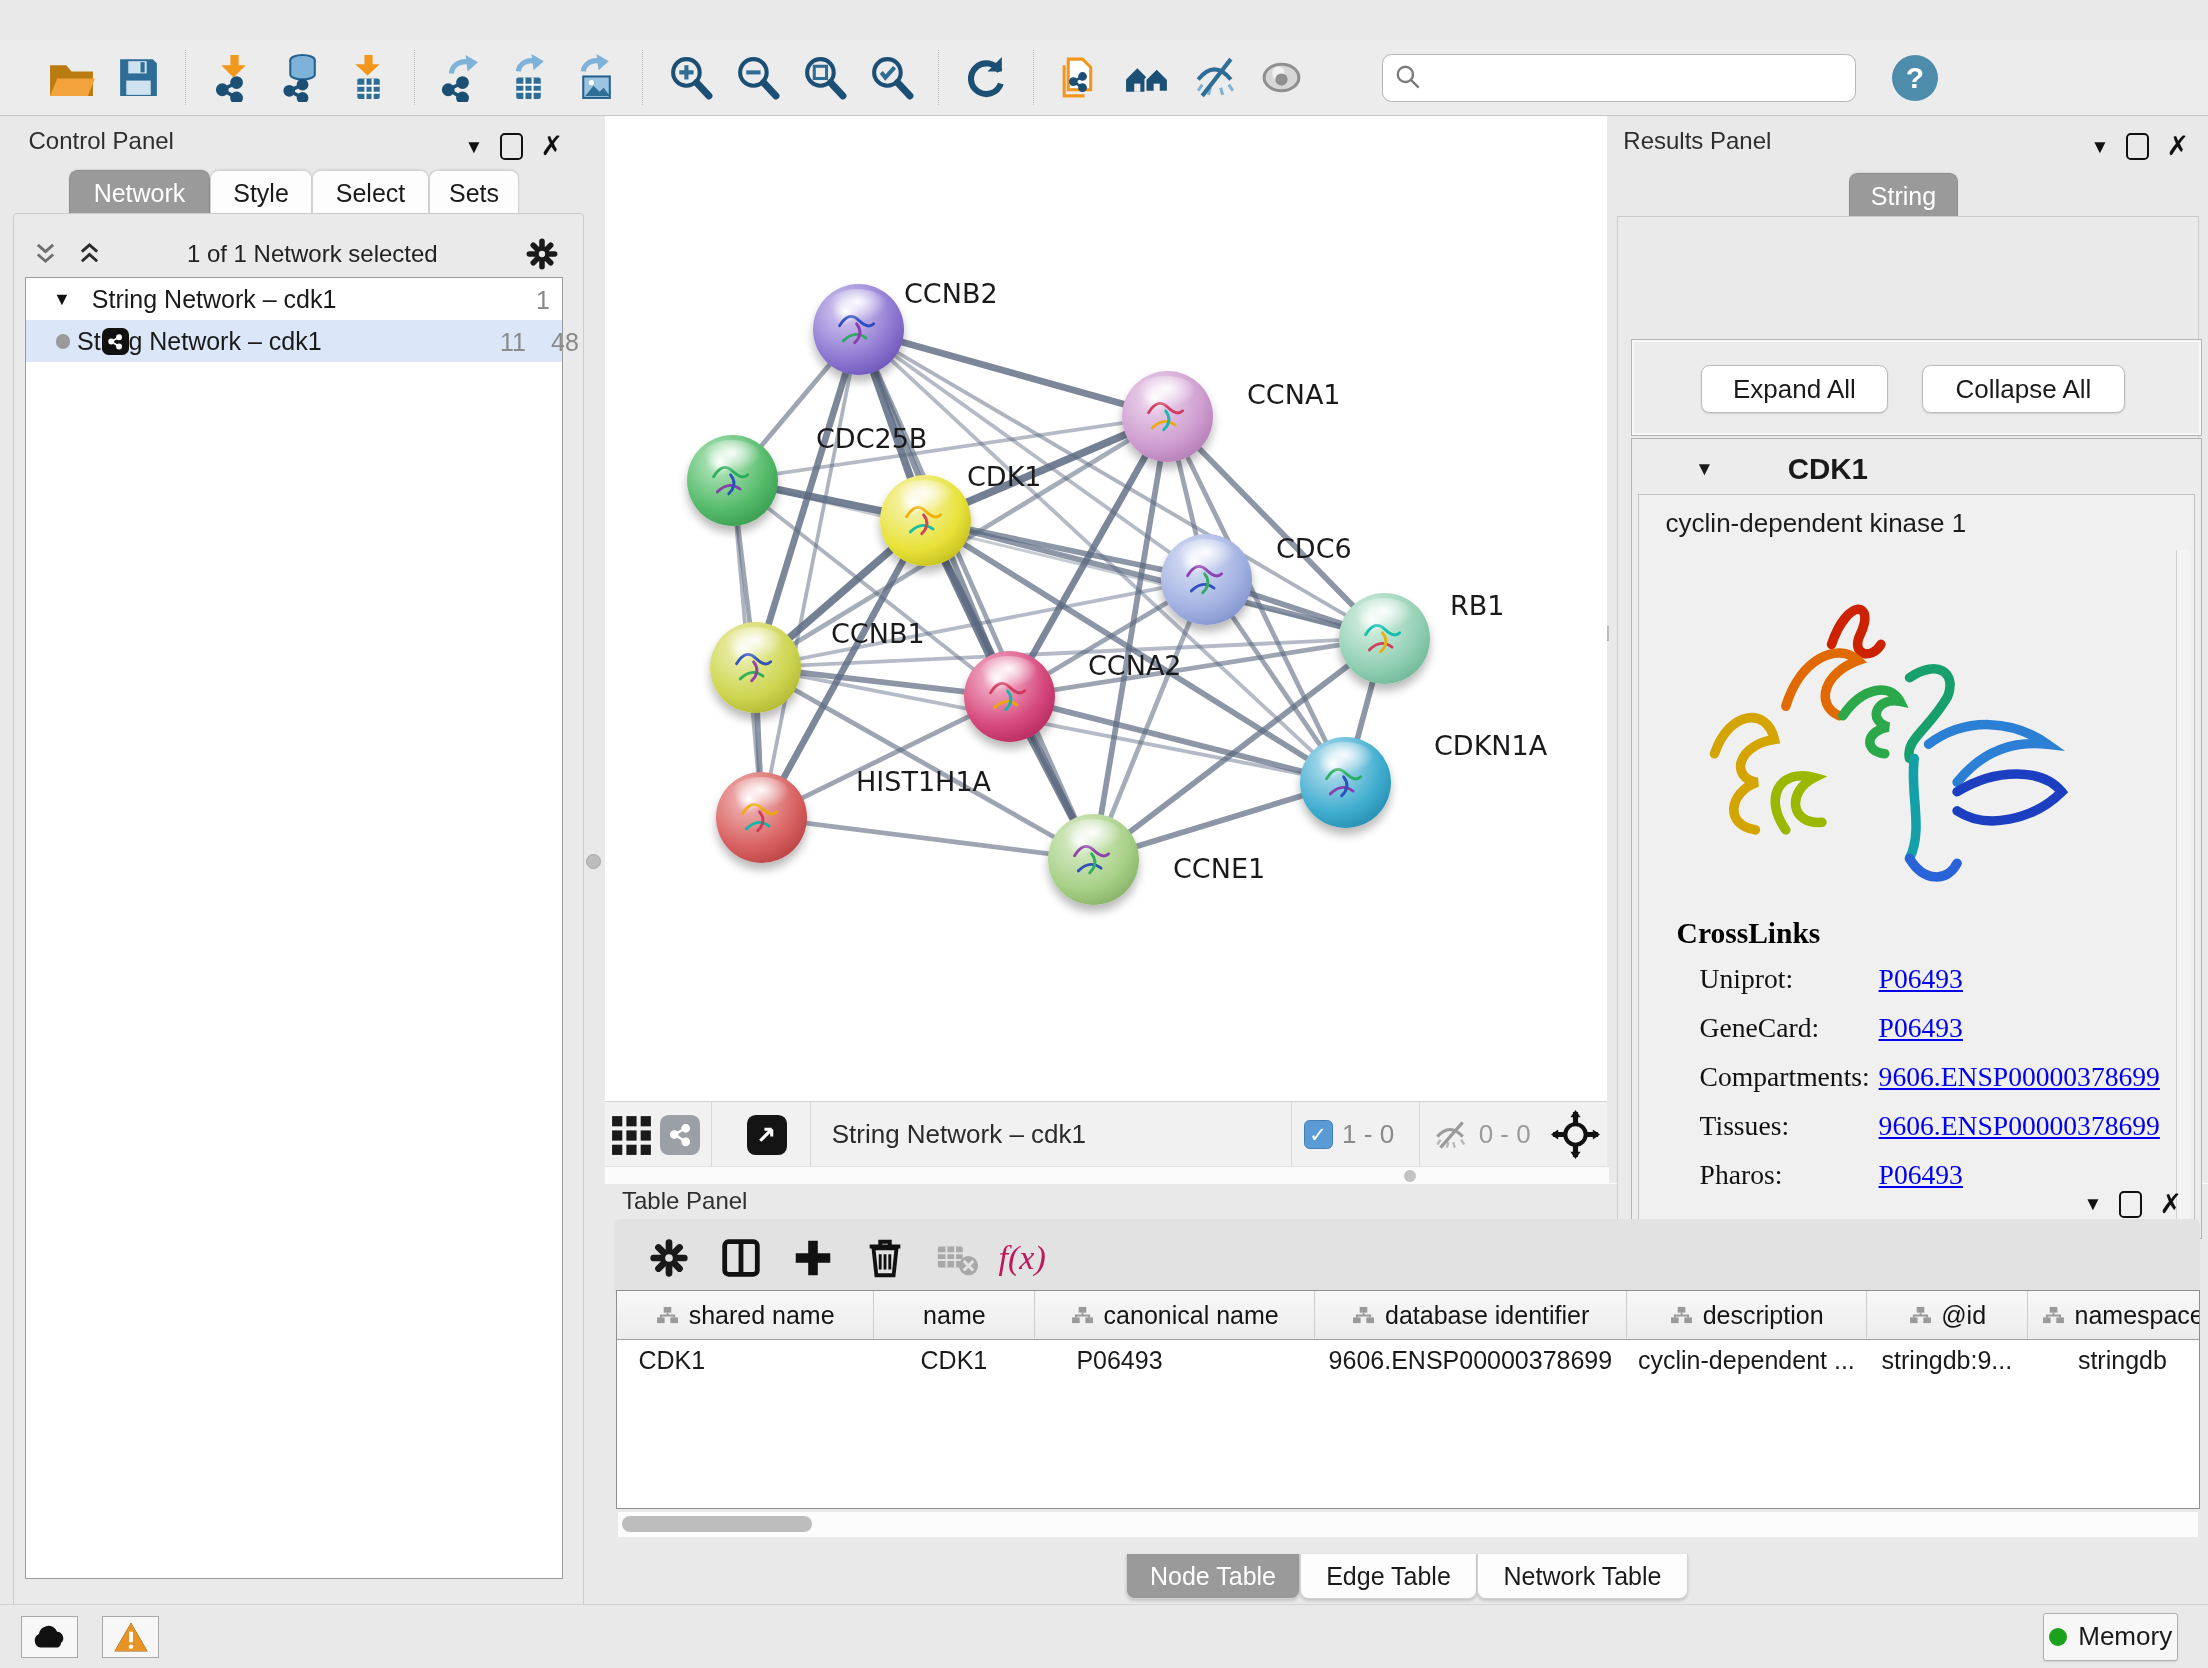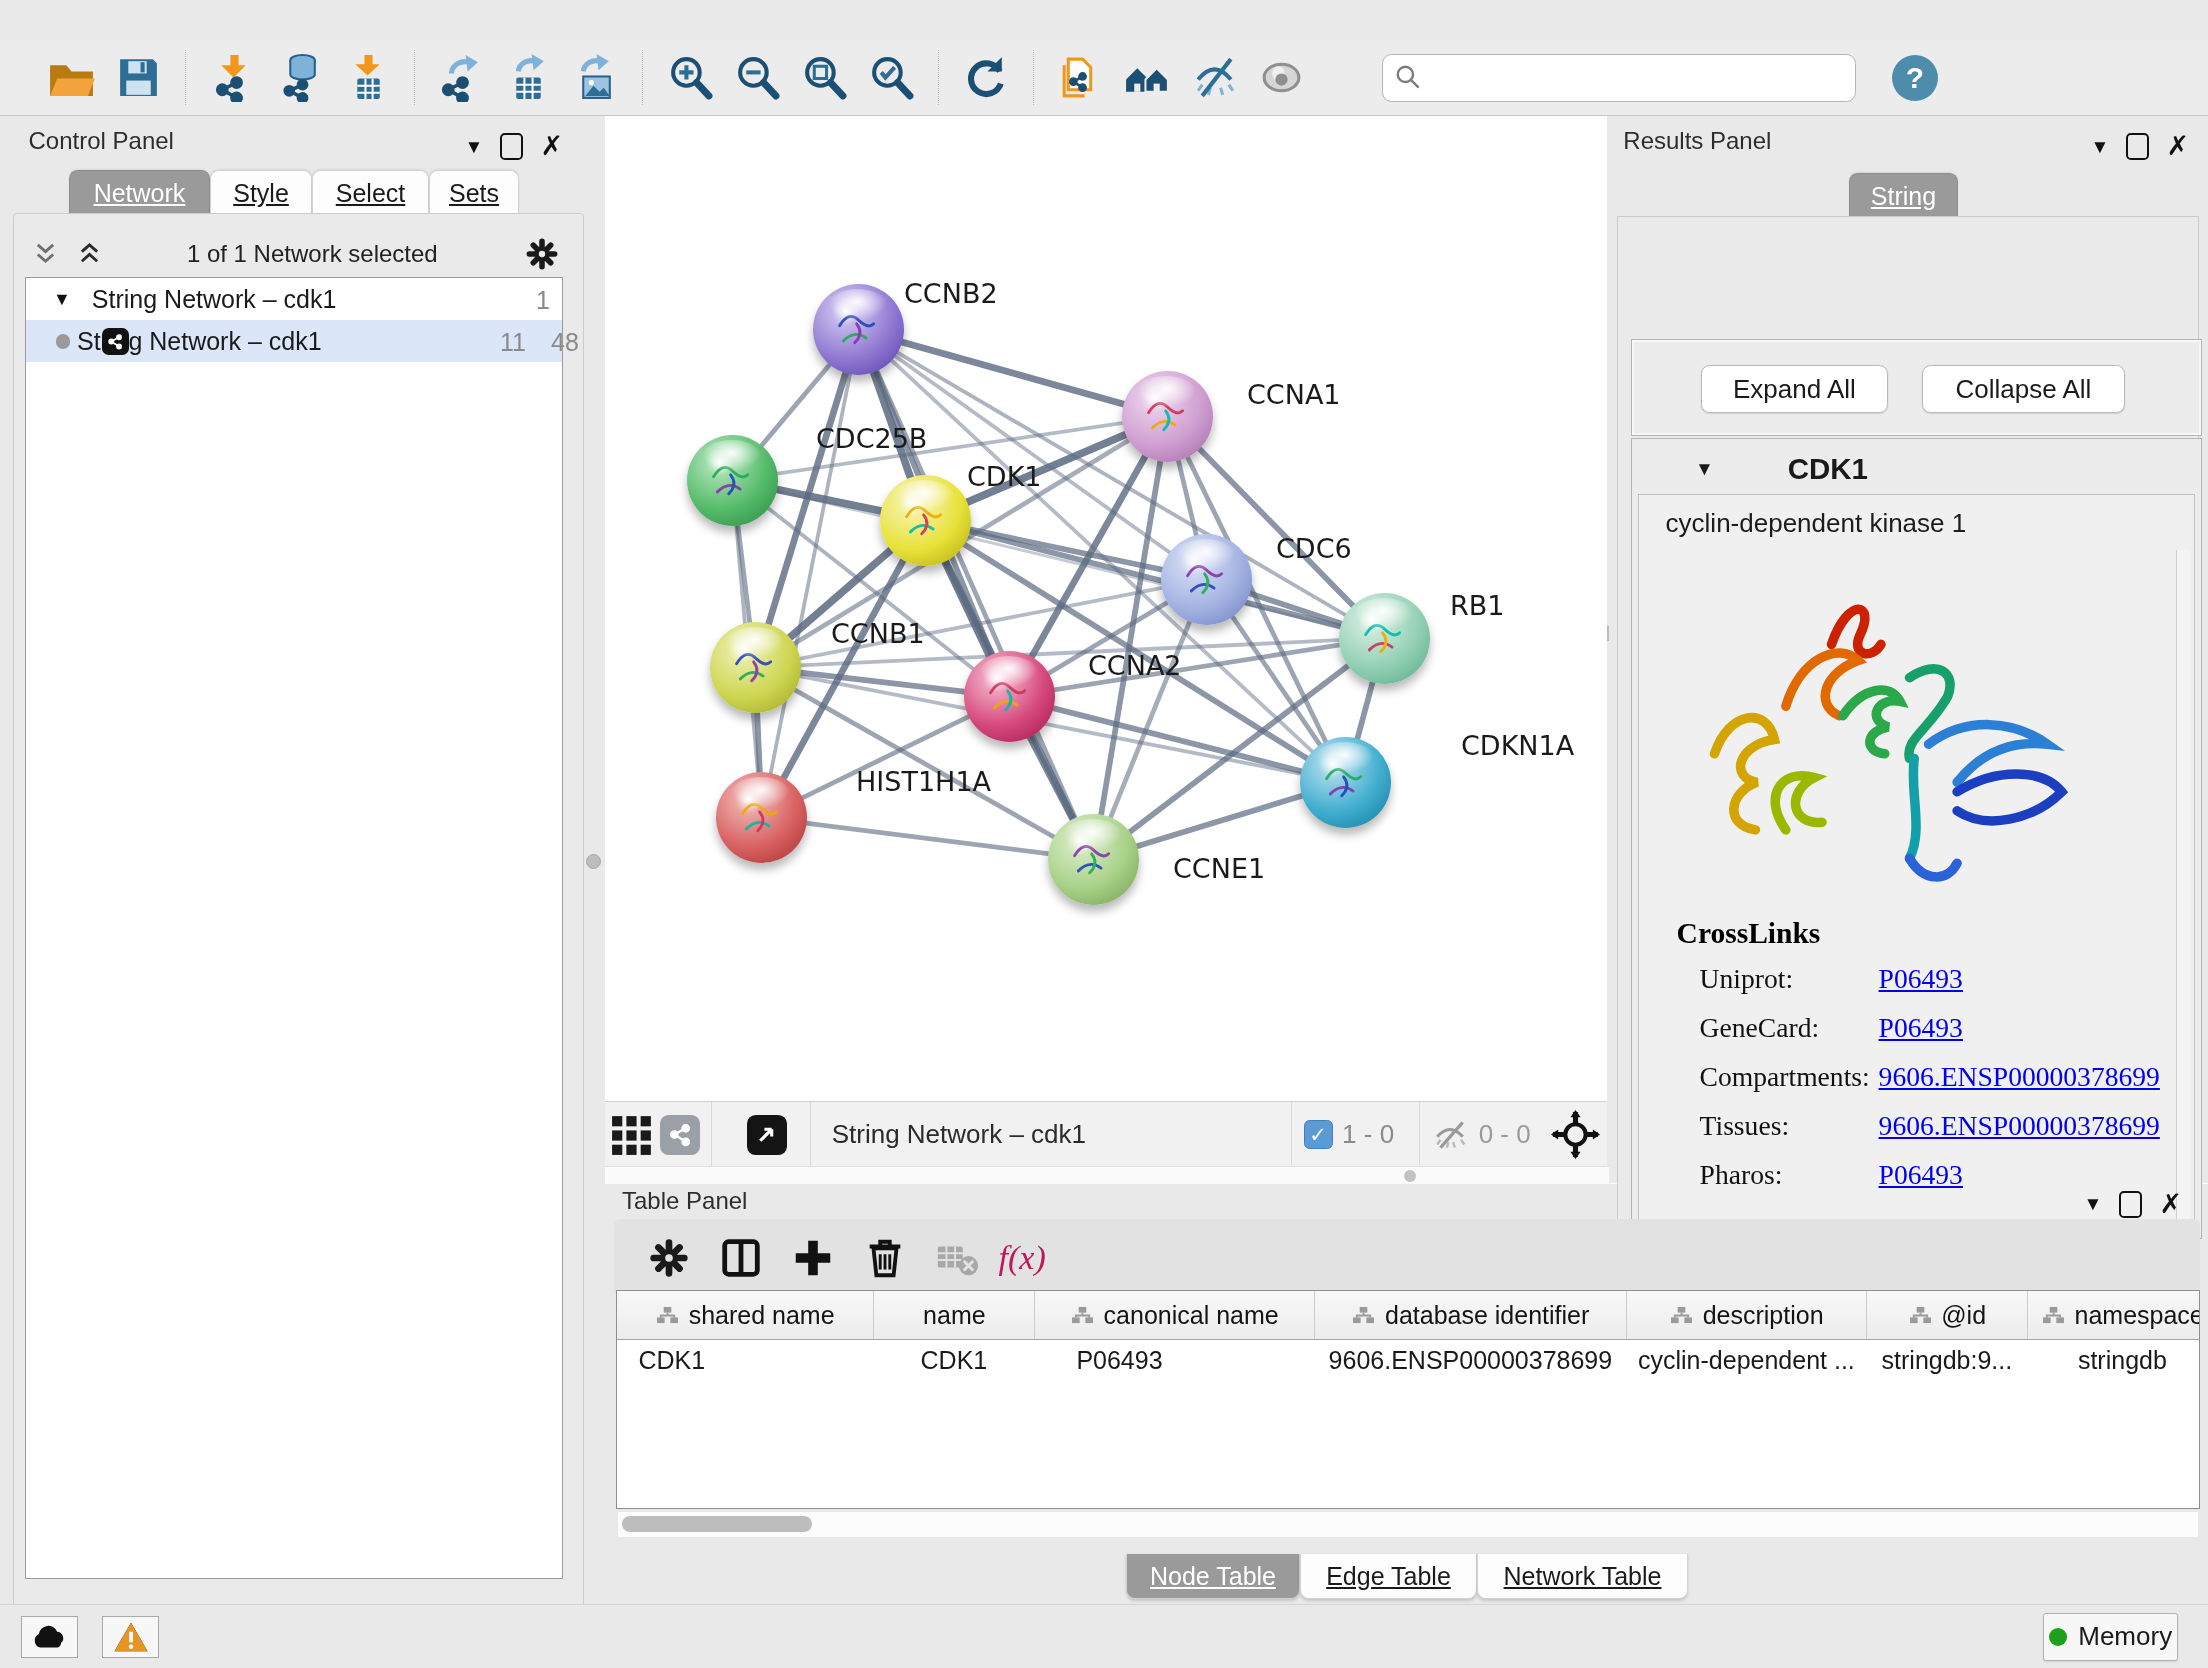--- a/index.html
+++ b/index.html
@@ -23,21 +23,21 @@
   #help-btn{margin-left:36px;width:46px;height:46px;border-radius:50%;background:#4d8cab;color:#fff;
     font-size:30px;font-weight:bold;display:flex;align-items:center;justify-content:center;flex:0 0 auto;}
   
   .panel-title{font-size:24px;color:#2e2e2e;}
   .win-icons{display:flex;align-items:center;gap:17px;}
   .wi-collapse{font-size:19px;color:#111;}
   .wi-float{width:19px;height:23px;border:2.9px solid #111;border-radius:4.8px;}
   .wi-close{font-size:27px;font-weight:bold;color:#111;line-height:1;}
   .tab{height:44px;display:flex;align-items:center;justify-content:center;font-size:25px;
     background:#fdfdfd;color:#1a1a1a;border:1px solid #d2d2d2;border-bottom:none;
-    border-radius:8.6px 8.6px 0 0;box-shadow:0 -1px 1.9px rgba(0,0,0,.08);text-decoration:underline;}
+    border-radius:8.6px 8.6px 0 0;box-shadow:0 -1px 1.9px rgba(0,0,0,.08);}
   .tab.active{background:#9a9a9a;color:#fff;border-color:#8d8d8d;}
   
   #control-panel{position:absolute;left:0;top:116px;width:599px;height:1484px;}
   #cp-head{position:absolute;left:28.5px;top:11.4px;}
   #cp-icons{position:absolute;right:36px;top:17px;}
   #cp-tabs{position:absolute;left:69px;top:54px;display:flex;}
   #cp-box{position:absolute;left:13.3px;top:97px;width:571px;height:1489px;background:#eaeaea;
     border:1px solid #cbcbcb;border-radius:3.8px;box-sizing:border-box;}
   #cp-subhead{position:absolute;left:13.3px;top:116px;width:571px;height:44px;display:flex;align-items:center;}
   #cp-subhead .chev{margin-left:21px;}
@@ -474,21 +474,21 @@
     </g>
           </svg></div>
         <div class="node-label" style="left: 483px; top: 534px;">CCNA2</div>
         <div class="node" style="left: 695px; top: 621px; background: radial-gradient(circle at 36% 30%, rgb(255, 255, 255) 0%, rgb(158, 212, 232) 16%, rgb(65, 174, 208) 55%, rgb(26, 128, 164) 92%);"><svg width="91" height="91" viewBox="0 0 96 96">
     <g fill="none" stroke-width="3" stroke-linecap="round" opacity="0.9">
       <path d="M28 44q10-16 20-6t16 4" stroke="#22aa55"></path>
       <path d="M32 60q12-12 24-3" stroke="#8833aa"></path>
       <path d="M46 42q8 10-2 20" stroke="#2244bb"></path>
     </g>
           </svg></div>
-        <div class="node-label" style="left: 856px; top: 614px; text-align: center;">CDKN1A</div>
+        <div class="node-label" style="left: 829px; top: 614px; text-align: center;">CDKN1A</div>
         <div class="node" style="left: 111px; top: 656px; background: radial-gradient(circle at 36% 30%, rgb(255, 255, 255) 0%, rgb(235, 165, 165) 16%, rgb(217, 98, 98) 55%, rgb(173, 53, 53) 92%);"><svg width="91" height="91" viewBox="0 0 96 96">
     <g fill="none" stroke-width="3" stroke-linecap="round" opacity="0.9">
       <path d="M28 44q10-16 20-6t16 4" stroke="#eeaa00"></path>
       <path d="M32 60q12-12 24-3" stroke="#00bbaa"></path>
       <path d="M46 42q8 10-2 20" stroke="#cc3355"></path>
     </g>
           </svg></div>
         <div class="node-label" style="left: 251px; top: 650px;">HIST1H1A</div>
         <div class="node" style="left: 443px; top: 698px; background: radial-gradient(circle at 36% 30%, rgb(255, 255, 255) 0%, rgb(207, 230, 187) 16%, rgb(168, 209, 136) 55%, rgb(123, 165, 90) 92%);"><svg width="91" height="91" viewBox="0 0 96 96">
     <g fill="none" stroke-width="3" stroke-linecap="round" opacity="0.9">

